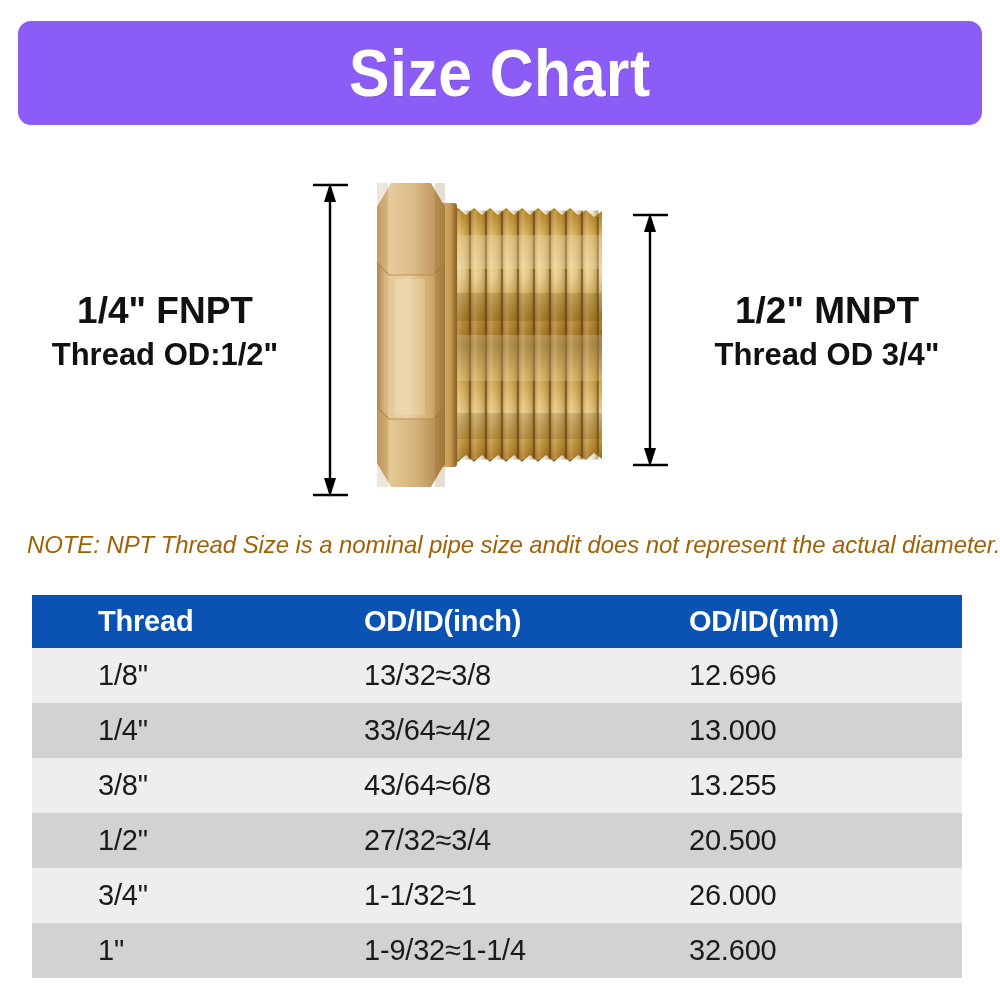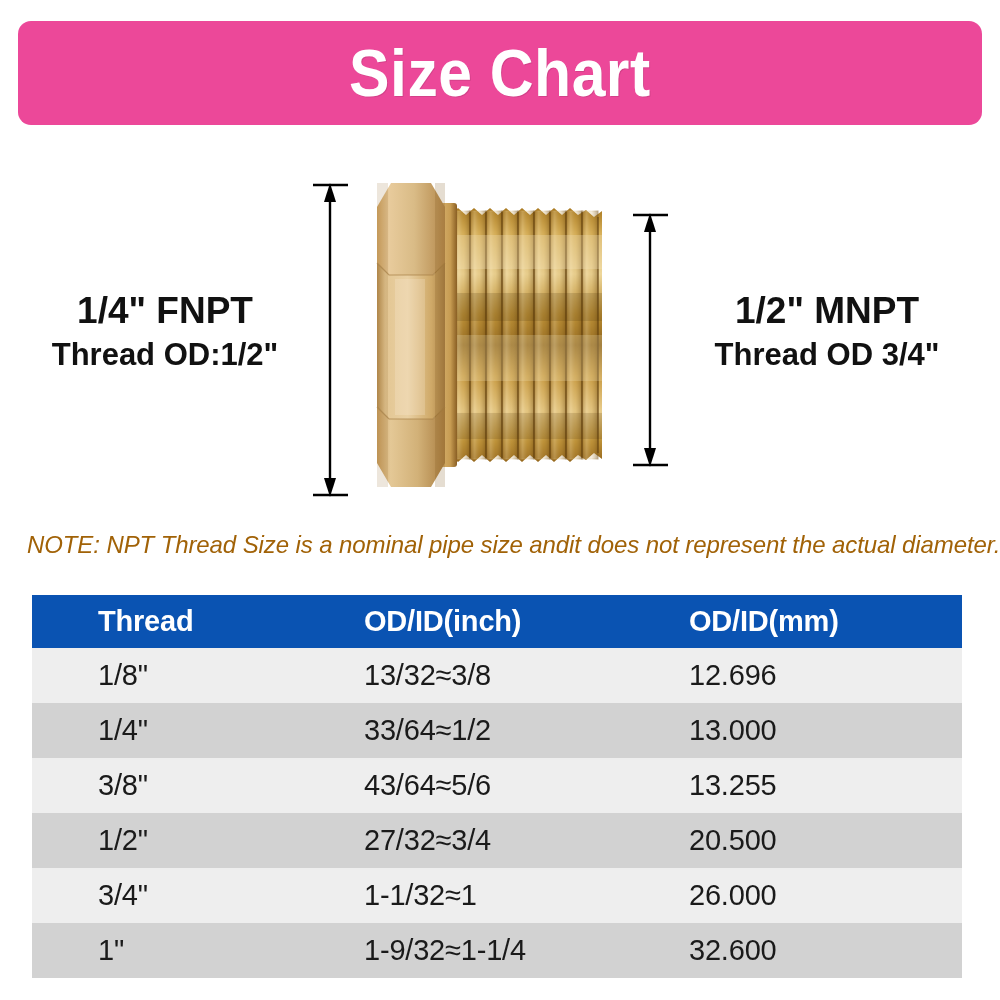--- a/index.html
+++ b/index.html
@@ -16,21 +16,21 @@
     -webkit-font-smoothing: antialiased;
   }
 
   
   .header-banner {
     position: absolute;
     left: 18px;
     top: 21px;
     width: 964px;
     height: 104px;
-    background: #ec4899;
+    background: #8b5cf6;
     border-radius: 13px;
     display: flex;
     align-items: center;
     justify-content: center;
     box-sizing: border-box;
   }
   .header-title {
     color: #ffffff;
     font-family: "Liberation Sans Narrow", "Liberation Sans", sans-serif;
     font-size: 66px;
@@ -315,26 +315,26 @@
     </tr>
   </thead>
   <tbody>
     <tr class="row-light">
       <td class="cell-pad-1">1/8"</td>
       <td class="cell-pad-2">13/32≈3/8</td>
       <td class="cell-pad-3">12.696</td>
     </tr>
     <tr class="row-dark">
       <td class="cell-pad-1">1/4"</td>
-      <td class="cell-pad-2">33/64≈1/2</td>
+      <td class="cell-pad-2">33/64≈4/2</td>
       <td class="cell-pad-3">13.000</td>
     </tr>
     <tr class="row-light">
       <td class="cell-pad-1">3/8"</td>
-      <td class="cell-pad-2">43/64≈5/6</td>
+      <td class="cell-pad-2">43/64≈6/8</td>
       <td class="cell-pad-3">13.255</td>
     </tr>
     <tr class="row-dark">
       <td class="cell-pad-1">1/2"</td>
       <td class="cell-pad-2">27/32≈3/4</td>
       <td class="cell-pad-3">20.500</td>
     </tr>
     <tr class="row-light">
       <td class="cell-pad-1">3/4"</td>
       <td class="cell-pad-2">1-1/32≈1</td>

